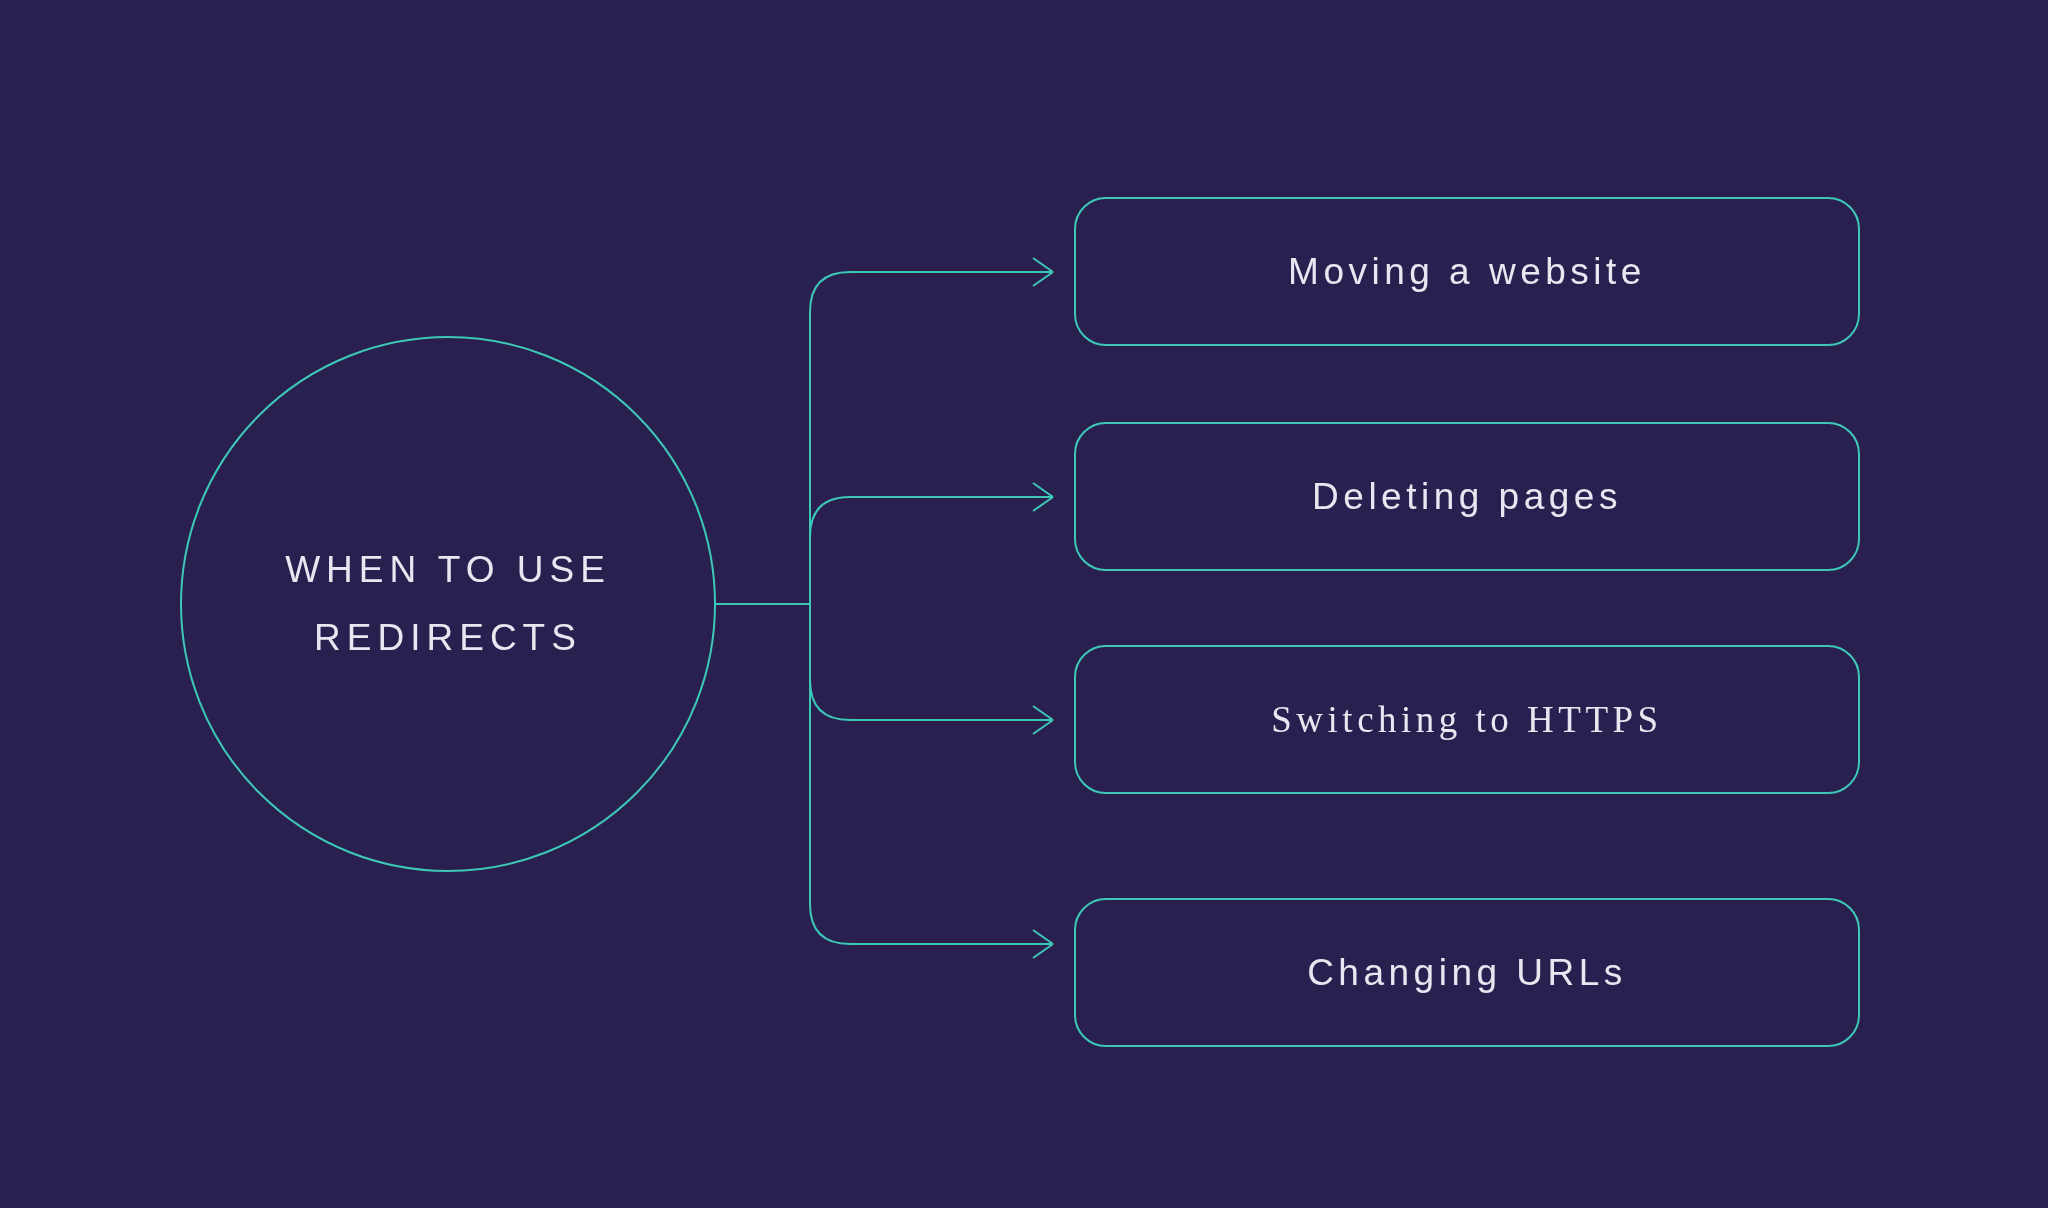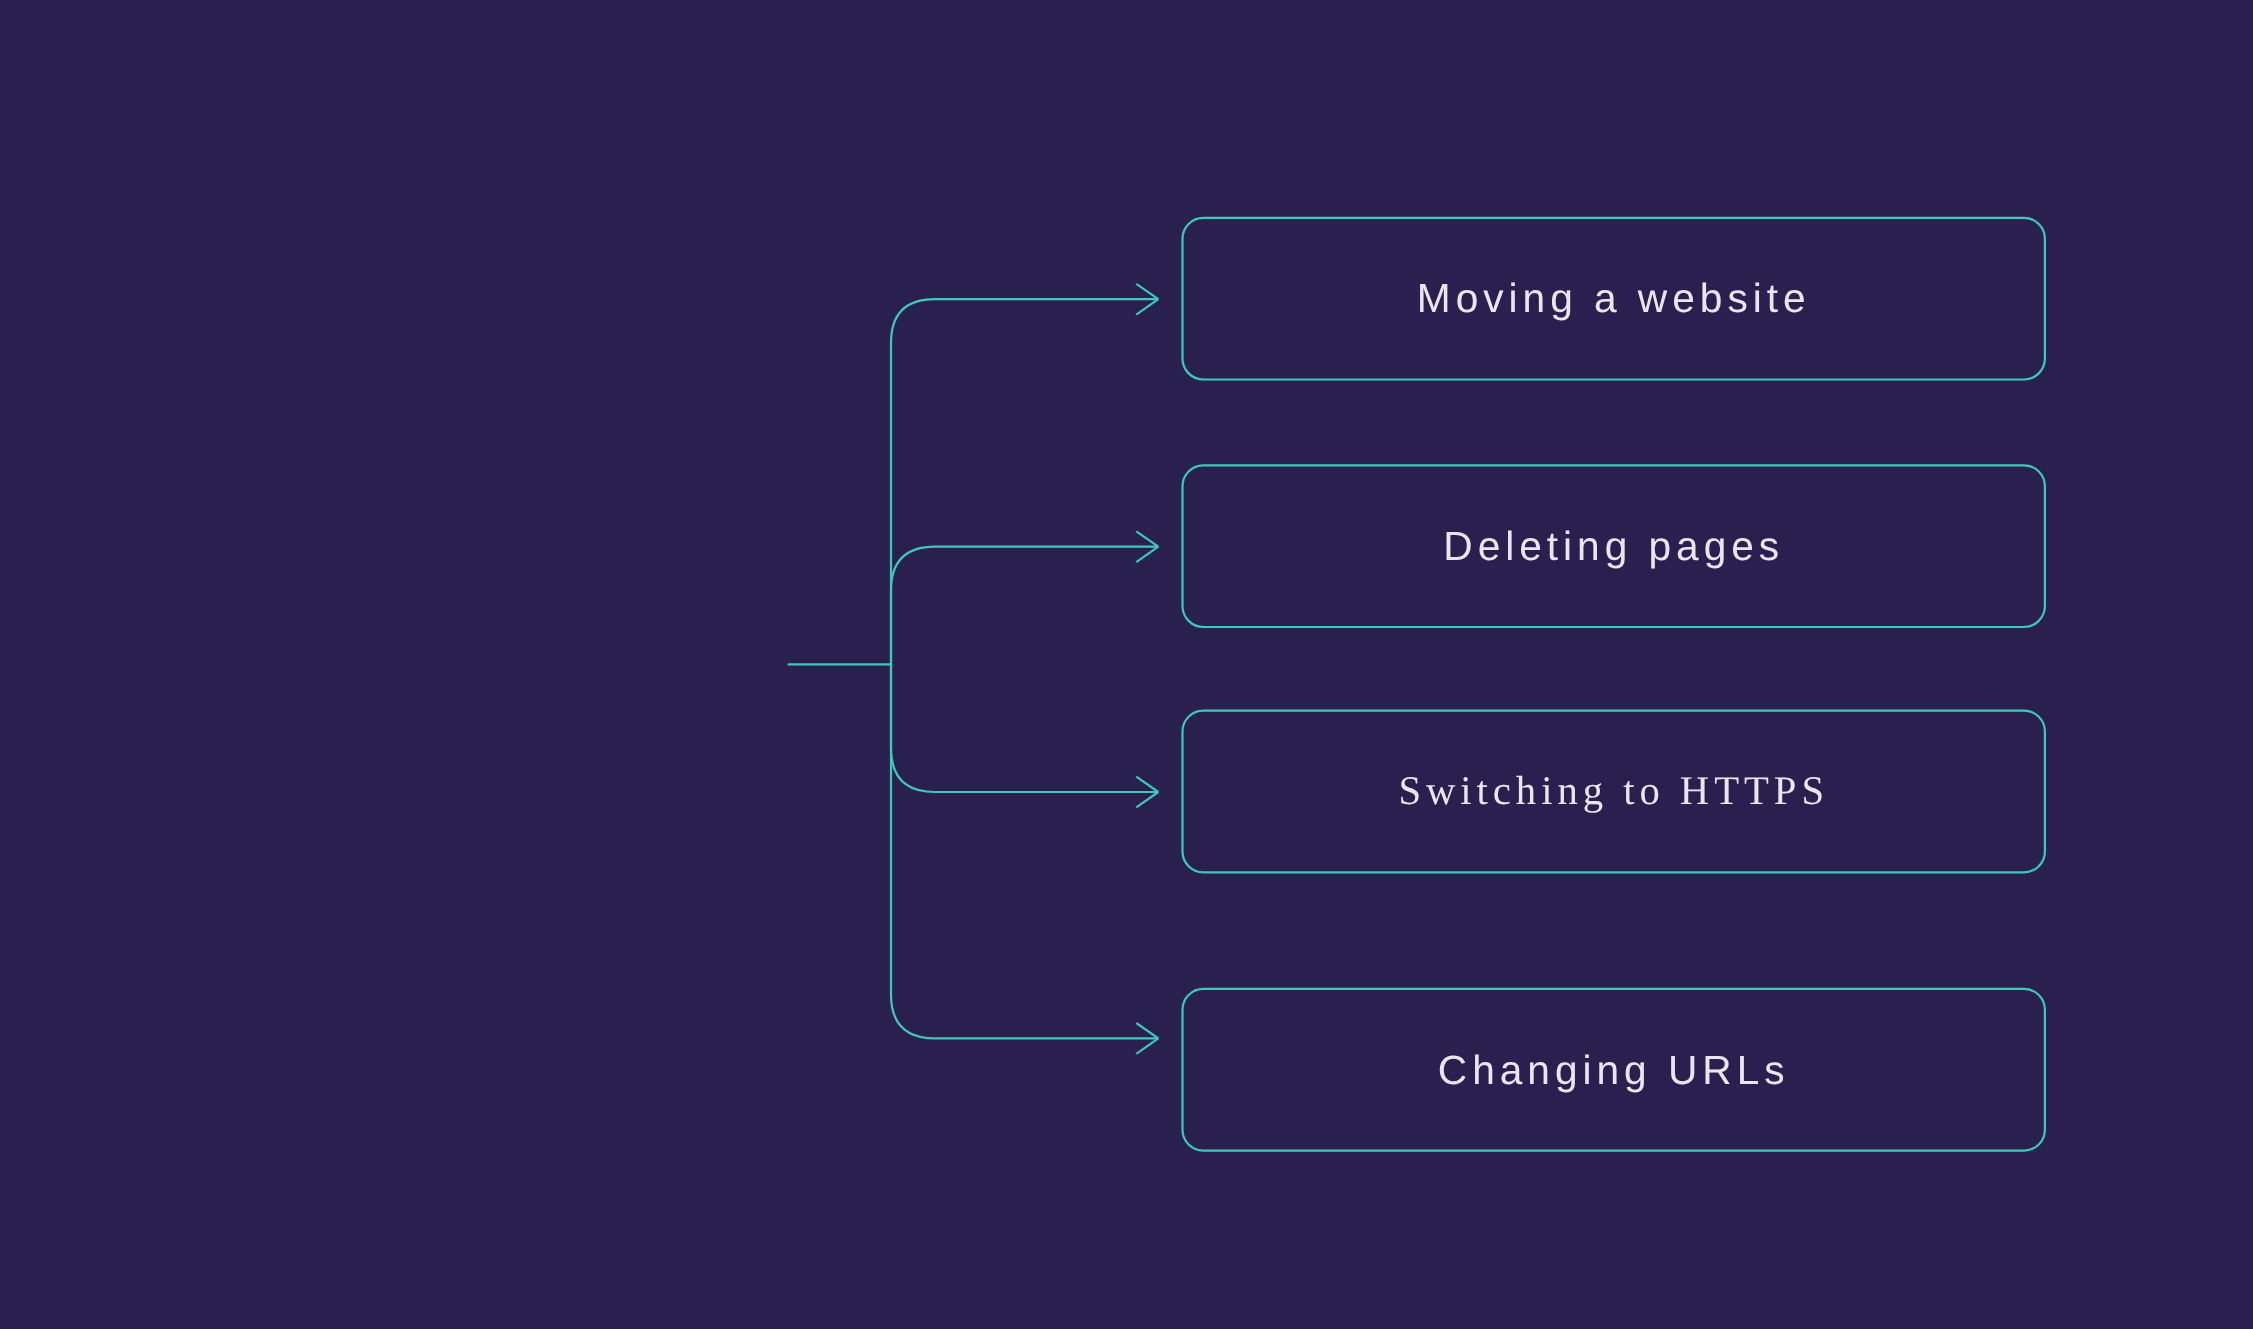--- a/index.html
+++ b/index.html
@@ -39,21 +39,21 @@
       letter-spacing: 6px;
       line-height: 1.85;
       font-weight: 400;
     }
     .box-node {
       position: absolute;
       left: 1074px;
       width: 786px;
       height: 149px;
       border: 2px solid #3cc9b8;
-      border-radius: 20px;
+      border-radius: 32px;
       display: flex;
       align-items: center;
       justify-content: center;
     }
     .box-text {
       color: #e8e6f0;
       font-size: 37px;
       letter-spacing: 4.5px;
       font-weight: 400;
     }
@@ -95,20 +95,26 @@
 
     <path d="M 810 604 L 810 680 Q 810 720 850 720 L 1053 720"></path>
     <line x1="1033" y1="706" x2="1053" y2="720"></line>
     <line x1="1033" y1="734" x2="1053" y2="720"></line>
 
     <path d="M 810 604 L 810 904 Q 810 944 850 944 L 1053 944"></path>
     <line x1="1033" y1="930" x2="1053" y2="944"></line>
     <line x1="1033" y1="958" x2="1053" y2="944"></line>
   </svg>
 
+  <div class="circle-node">
+    <div class="circle-text">
+      <span>WHEN TO USE</span><br>
+      <span>REDIRECTS</span>
+    </div>
+  </div>
 
   <div class="box-node box-0">
     <span class="box-text">Moving a website</span>
   </div>
   <div class="box-node box-1">
     <span class="box-text">Deleting pages</span>
   </div>
   <div class="box-node box-2">
     <span class="box-text">Switching to HTTPS</span>
   </div>

